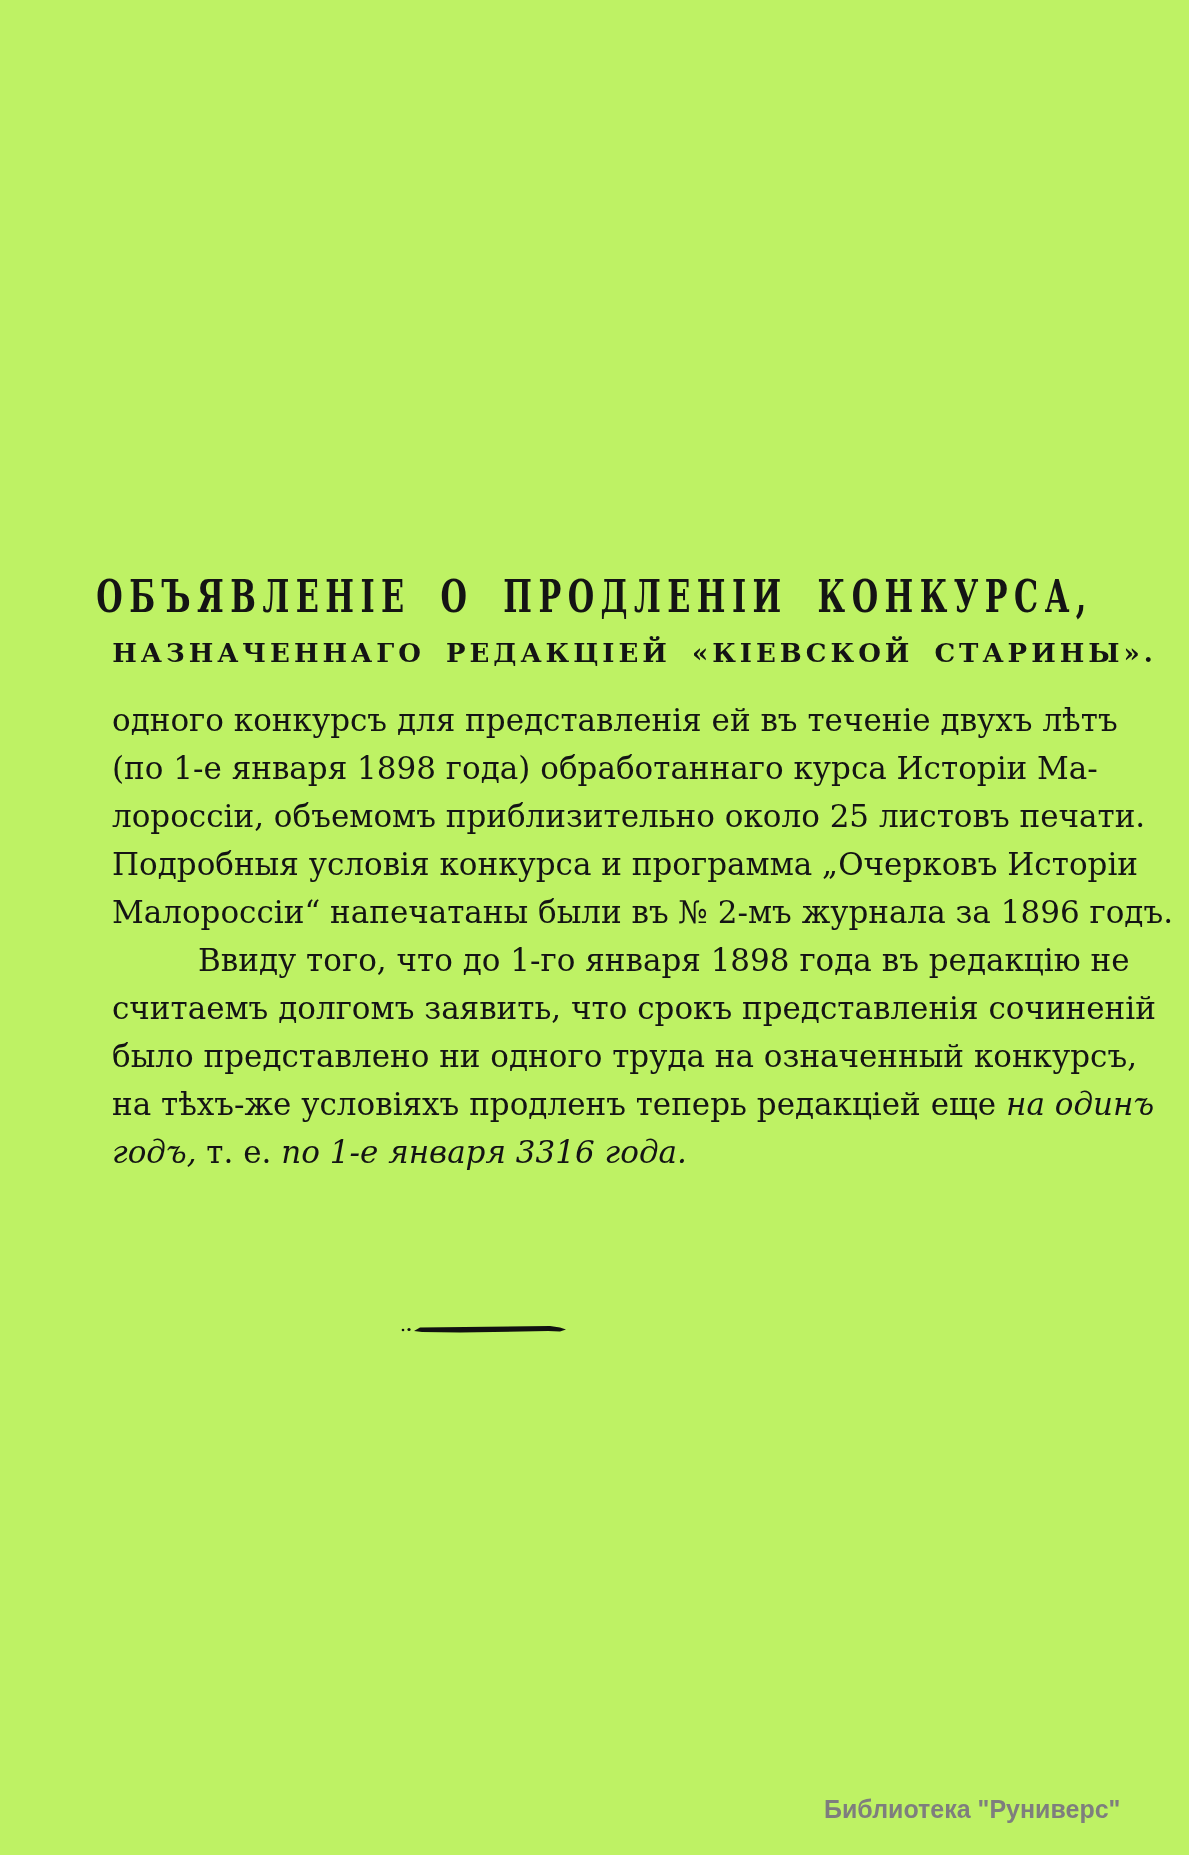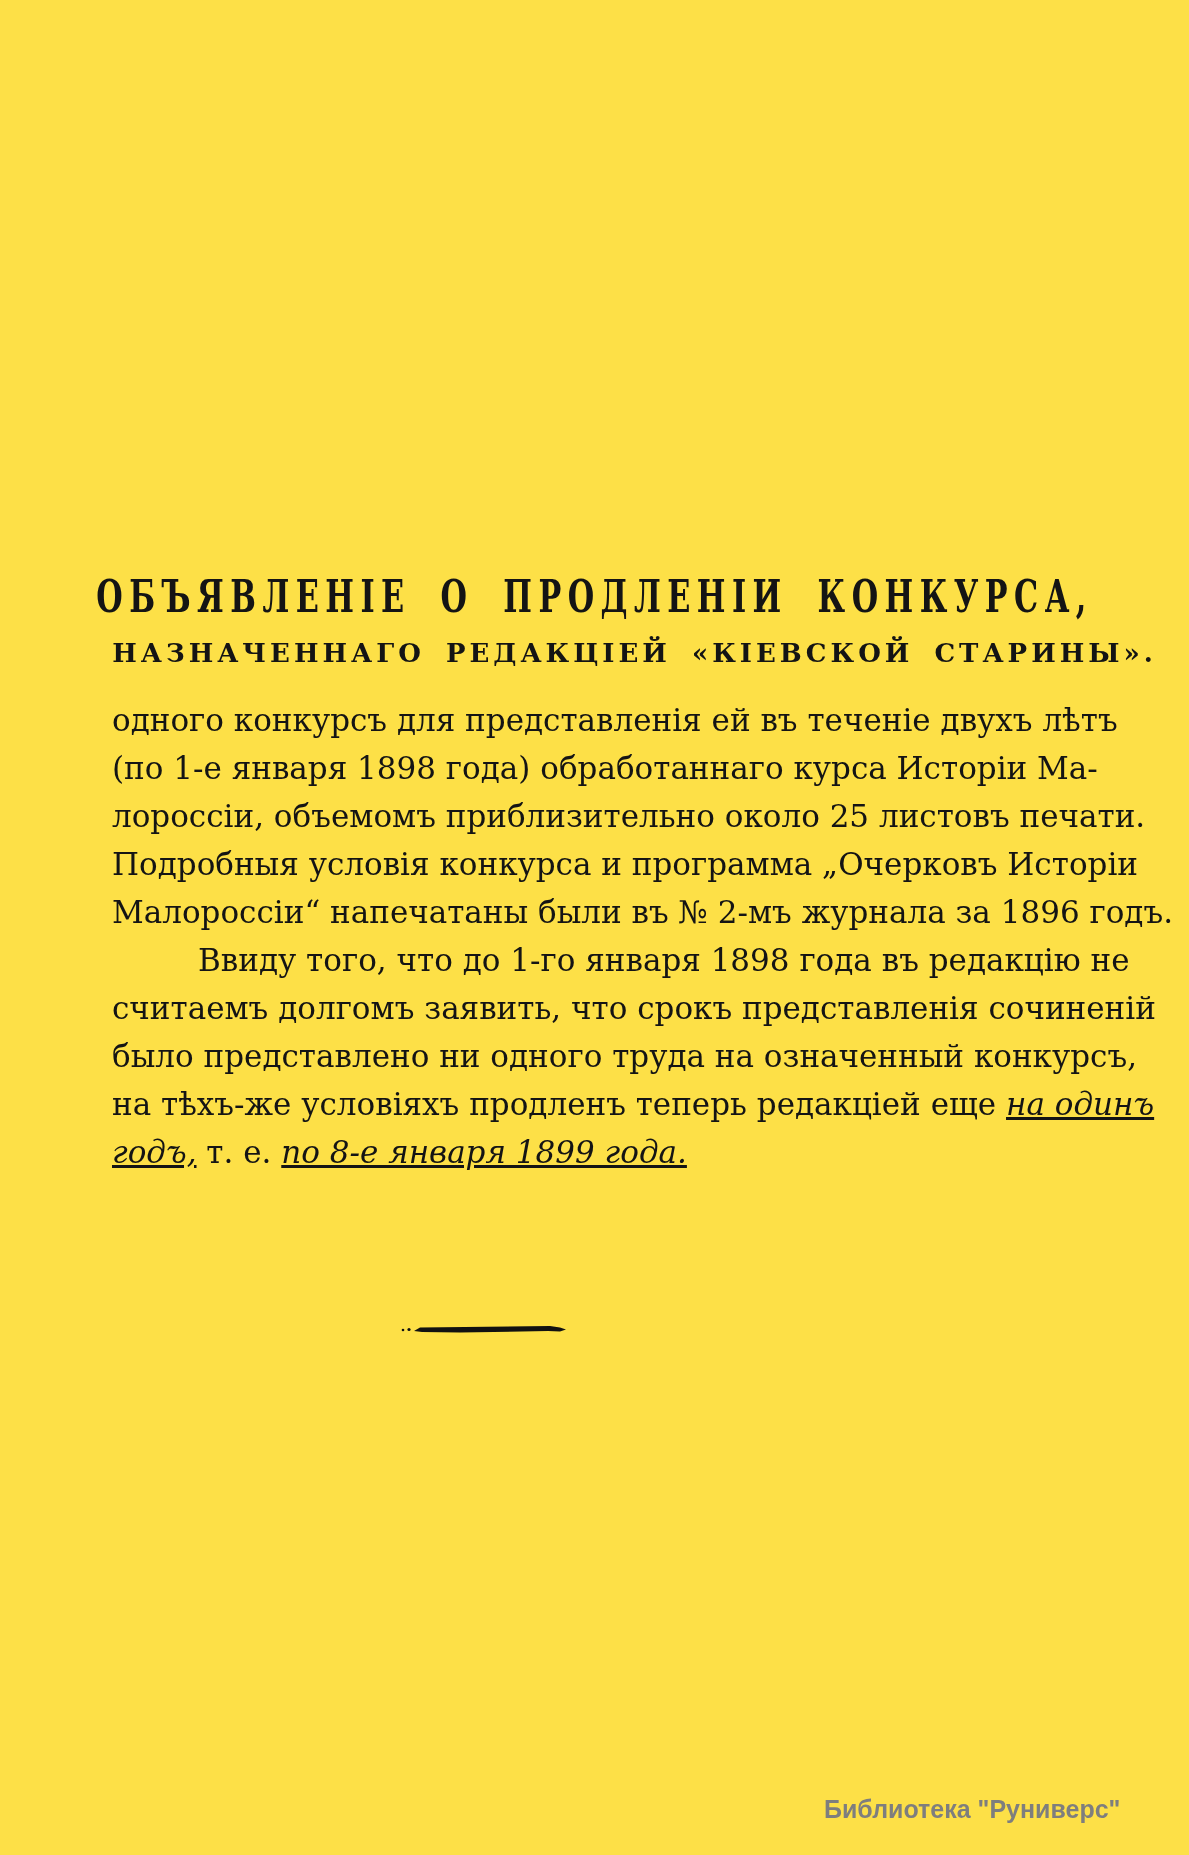--- a/index.html
+++ b/index.html
@@ -1,20 +1,20 @@
 <!DOCTYPE html>
 <html><head>
 <meta charset="utf-8">
 <style>
   html, body { margin: 0; padding: 0; background: #ffffff; }
   .page {
     position: relative;
     width: 1189px;
     height: 1855px;
-    background: #fde047;
+    background: #bef264;
     overflow: hidden;
     font-family: "DejaVu Serif", serif;
     color: #141414;
   }
   .content {
     position: absolute;
     left: 112px;
     top: 0;
     width: 898px;
   }
@@ -62,21 +62,21 @@
     line-height: 48px;
     text-align: justify;
     text-align-last: justify;
     white-space: nowrap;
   }
   .line.indent { padding-left: 86px; }
   .line.last {
     text-align: left;
     text-align-last: left;
   }
-  .ital { font-style: italic; text-decoration: underline; }
+  .ital { font-style: italic; }
   .divider {
     position: absolute;
     top: 1318px;
     left: 400px;
     width: 170px;
     height: 24px;
   }
   .watermark {
     position: absolute;
     left: 824px;
@@ -106,21 +106,21 @@
         <div class="line">лороссіи, объемомъ приблизительно около 25 листовъ печати.</div>
         <div class="line">Подробныя условія конкурса и программа „Очерковъ Исторіи</div>
         <div class="line">Малороссіи“ напечатаны были въ № 2-мъ журнала за 1896 годъ.</div>
       </div>
 
       <div class="paragraph">
         <div class="line indent">Ввиду того, что до 1-го января 1898 года въ редакцію не</div>
         <div class="line">считаемъ долгомъ заявить, что срокъ представленія сочиненій</div>
         <div class="line">было представлено ни одного труда на означенный конкурсъ,</div>
         <div class="line"><span>на тѣхъ-же условіяхъ продленъ теперь редакціей еще </span><span class="ital">на одинъ</span></div>
-        <div class="line last"><span class="ital">годъ,</span><span> т. е. </span><span class="ital">по 8-е января 1899 года.</span></div>
+        <div class="line last"><span class="ital">годъ,</span><span> т. е. </span><span class="ital">по 1-е января 3316 года.</span></div>
       </div>
 
     </div>
   </div>
 
   <svg class="divider" viewBox="0 0 170 24" xmlns="http://www.w3.org/2000/svg">
     <circle cx="3" cy="12" r="1.3" fill="#111"></circle>
     <circle cx="9" cy="11.5" r="1.6" fill="#111"></circle>
     <path d="M14 13 L20 9.5 L150 8 L160 9.5 L166 11.5 L160 13.5 L148 13 L60 14.5 L22 14 Z" fill="#111"></path>
   </svg>

